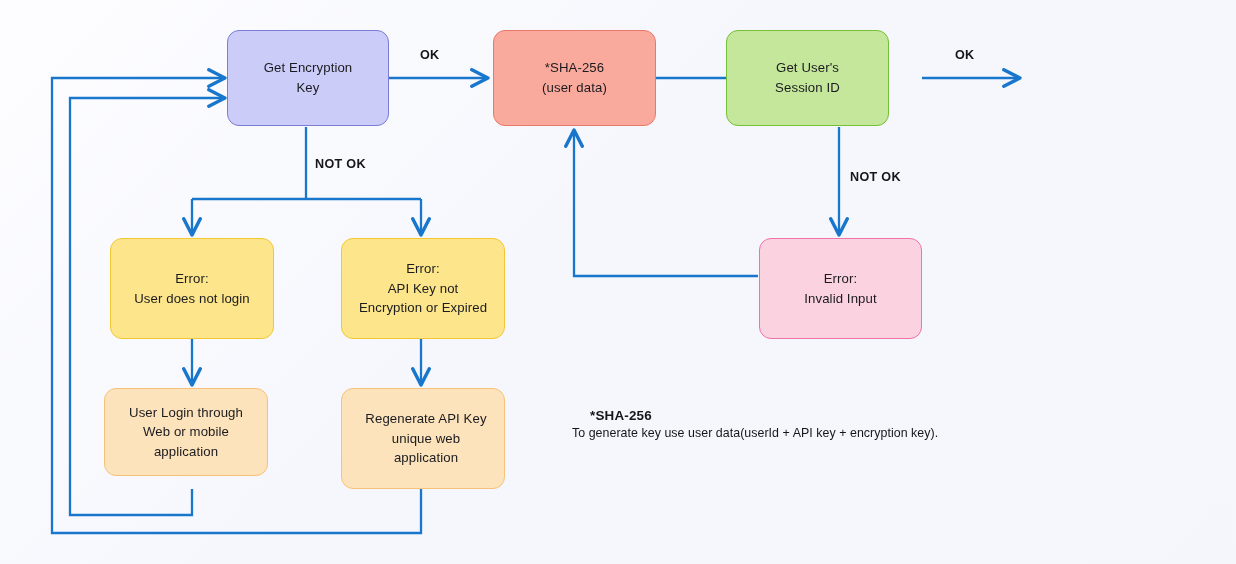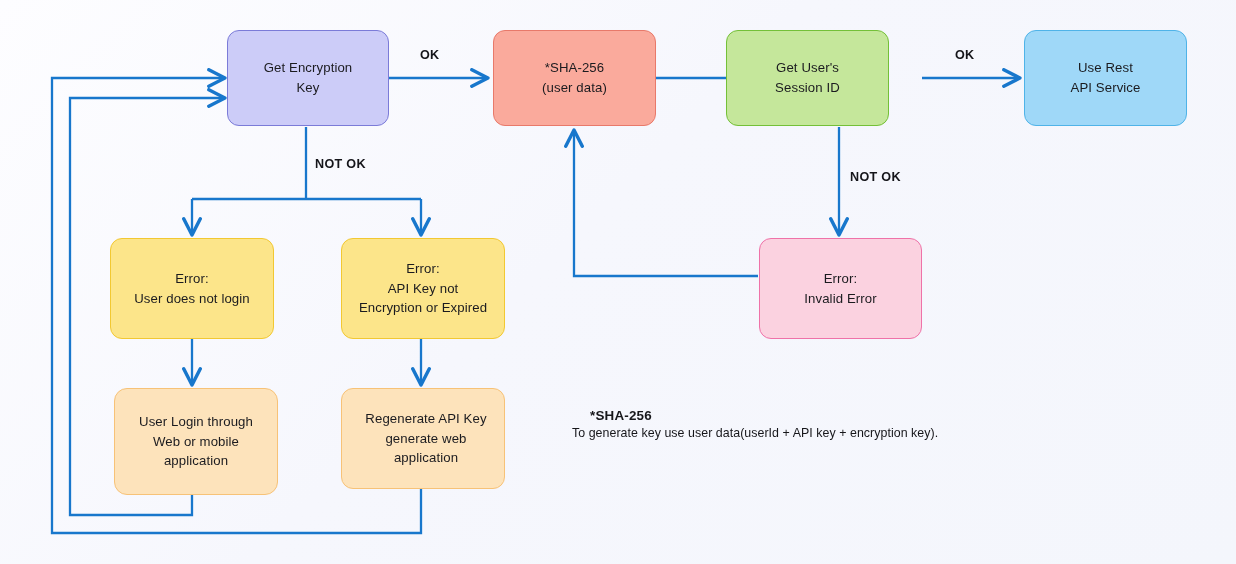--- a/index.html
+++ b/index.html
@@ -124,27 +124,20 @@
   </div>
 
   <div class="node" style="left:726px; top:30px; width:163px; height:96px;
               background:#c5e79b; border-color:#74c038;">
     <span>
         <span>Get User's</span>
         <span>Session ID</span>
       </span>
   </div>
 
-  <div class="node" style="left:1024px; top:30px; width:163px; height:96px;
-              background:#9fd8f8; border-color:#4fb3e8;">
-    <span>
-        <span>Use Rest</span>
-        <span>API Service</span>
-      </span>
-  </div>
 
   <div class="node" style="left:110px; top:238px; width:164px; height:101px;
               background:#fce58a; border-color:#f2c832;">
     <span>
         <span>Error:</span>
         <span>User does not login</span>
       </span>
   </div>
 
   <div class="node" style="left:341px; top:238px; width:164px; height:101px;
@@ -153,38 +146,38 @@
         <span>Error:</span>
         <span>API Key not</span>
         <span>Encryption or Expired</span>
       </span>
   </div>
 
   <div class="node" style="left:759px; top:238px; width:163px; height:101px;
               background:#fbd2e0; border-color:#ef72a8;">
     <span>
         <span>Error:</span>
-        <span>Invalid Error</span>
+        <span>Invalid Input</span>
       </span>
   </div>
 
-  <div class="node" style="left:114px; top:388px; width:164px; height:107px;
-              background:#fde3bb; border-color:#f7c277;border-radius:13px;">
+  <div class="node" style="left:104px; top:388px; width:164px; height:88px;
+              background:#fde3bb; border-color:#f7c277;">
     <span>
         <span>User Login through</span>
         <span>Web or mobile</span>
         <span>application</span>
       </span>
   </div>
 
   <div class="node" style="left:341px; top:388px; width:164px; height:101px;
               background:#fde3bb; border-color:#f7c277;padding-left:6px;">
     <span>
         <span>Regenerate API Key</span>
-        <span>generate web</span>
+        <span>unique web</span>
         <span>application</span>
       </span>
   </div>
 
   <div class="edge-label" style="left:420px; top:48px;">OK</div>
 
   <div class="edge-label" style="left:955px; top:48px;">OK</div>
 
   <div class="edge-label" style="left:315px; top:157px;">NOT OK</div>
 

